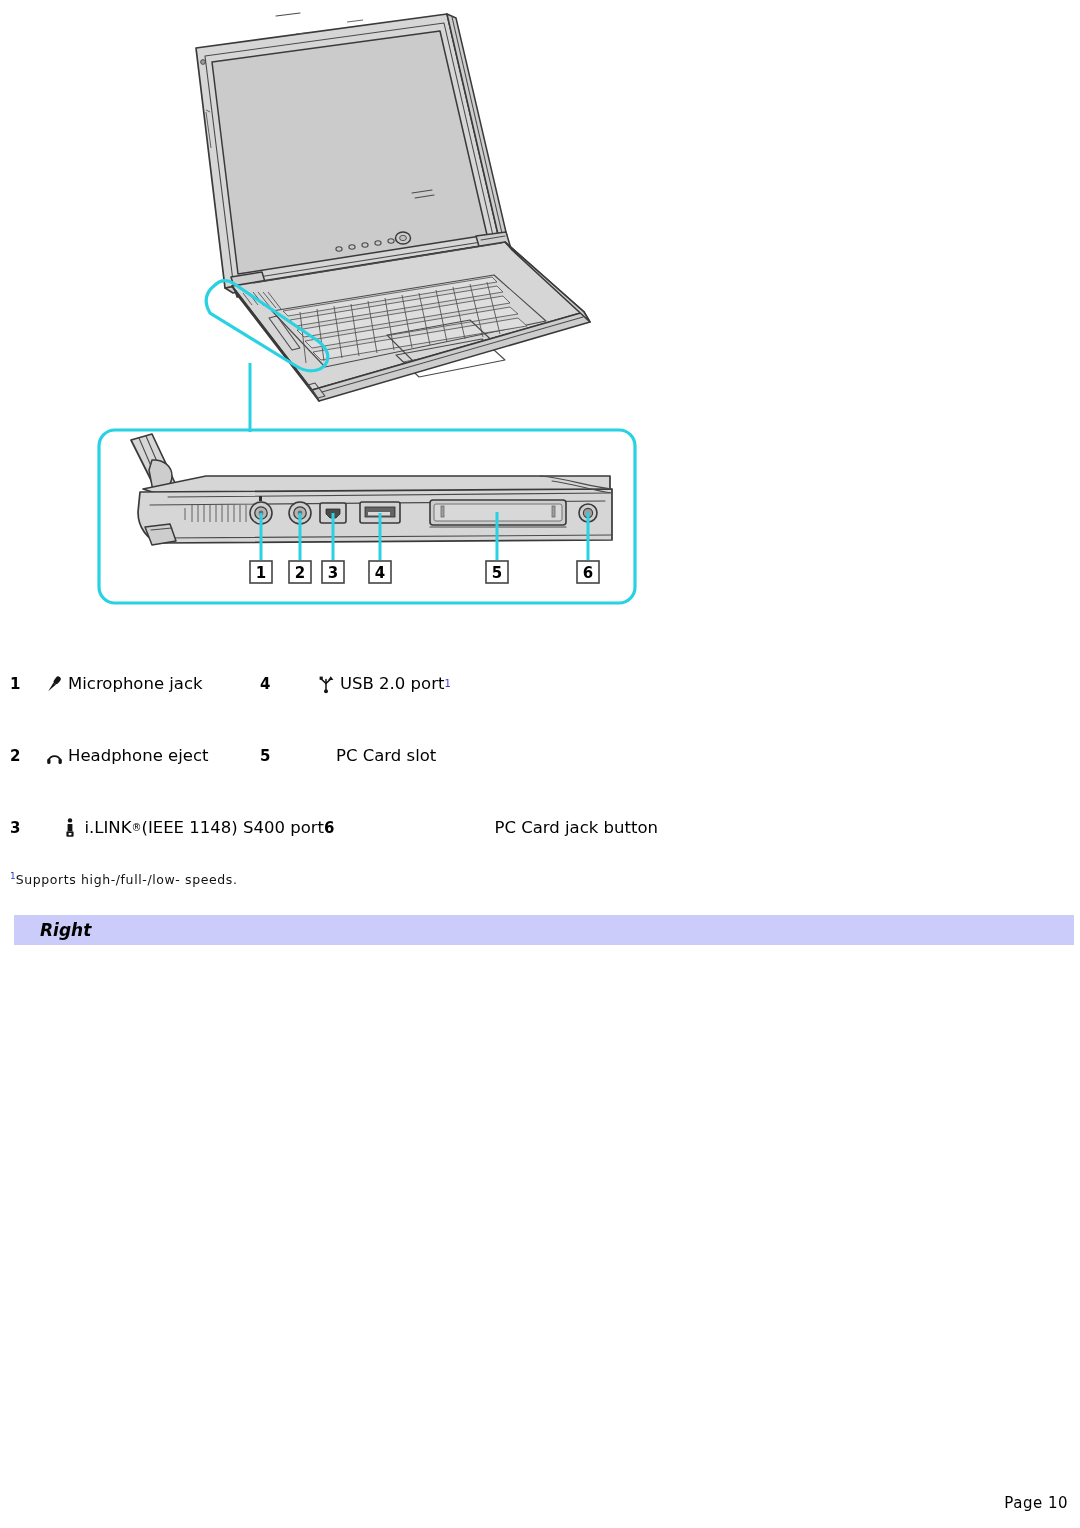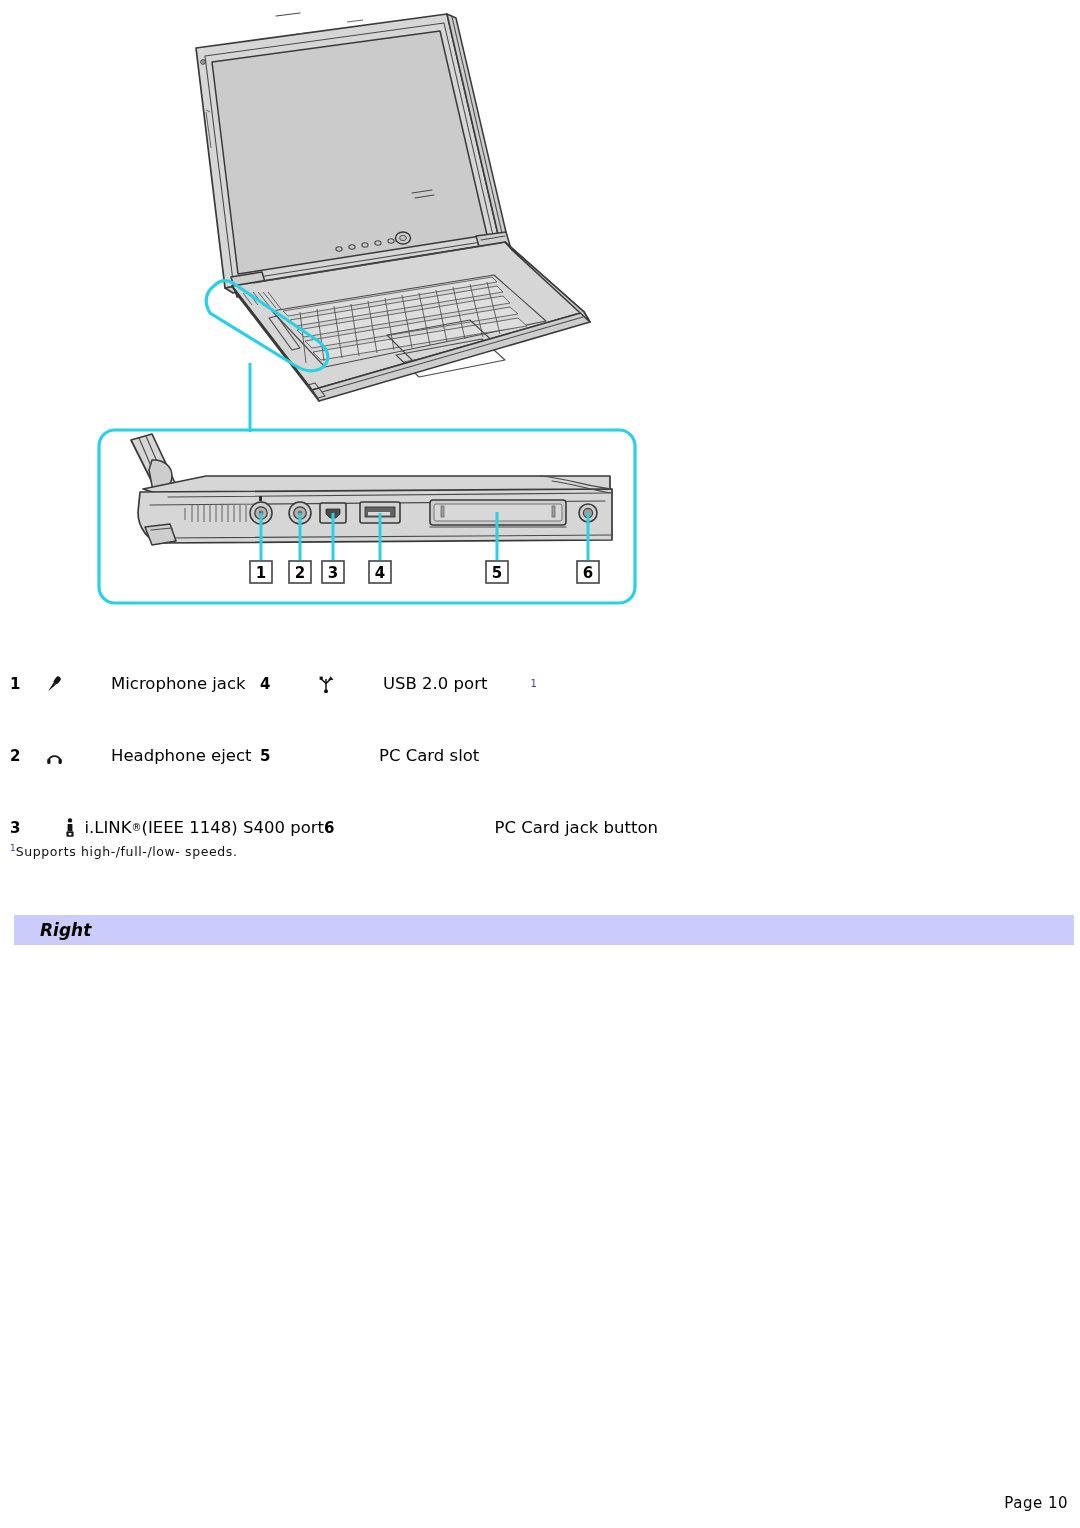--- a/index.html
+++ b/index.html
@@ -58,42 +58,42 @@
     justify-content: center;
     width: 20px;
     height: 22px;
     margin-right: 4px;
     flex: none;
   }
   .lg-icon.spacer-only { margin-right: 0; }
   .lg-icon svg { display: block; }
 
   
-  .row-a .lg-label     { width: 216px; gap: 43px; }
+  .row-a .lg-label     { width: 216px; }
   .row-a .lg-num.col2  { width: 56px; }
   .row-c .lg-label     { width: 280px; justify-content: flex-end; }
   .row-c .lg-num.col2  { width: 54px; }
 
   .sup {
     font-size: 10px;
     vertical-align: super;
     color: #3b3bc8;
     line-height: 0;
   }
   .reg {
     font-size: 10px;
     vertical-align: super;
     line-height: 0;
   }
 
   
   #footnote {
     position: absolute;
     left: 10px;
-    top: 844px;
+    top: 872px;
     font-size: 12.5px;
     letter-spacing: 0.6px;
     color: #111111;
   }
   #footnote .sup { font-size: 9px; letter-spacing: 0; }
 
   
   #section-bar {
     position: absolute;
     left: 14px;

